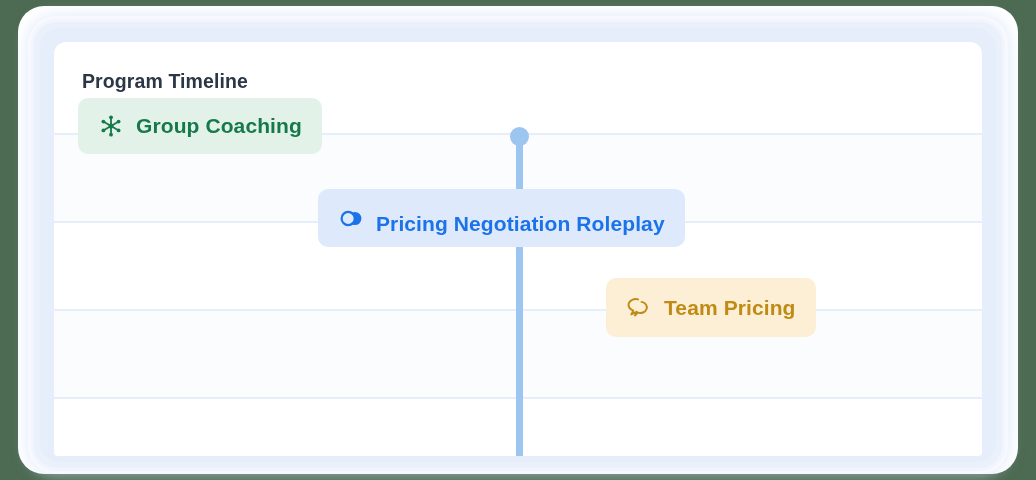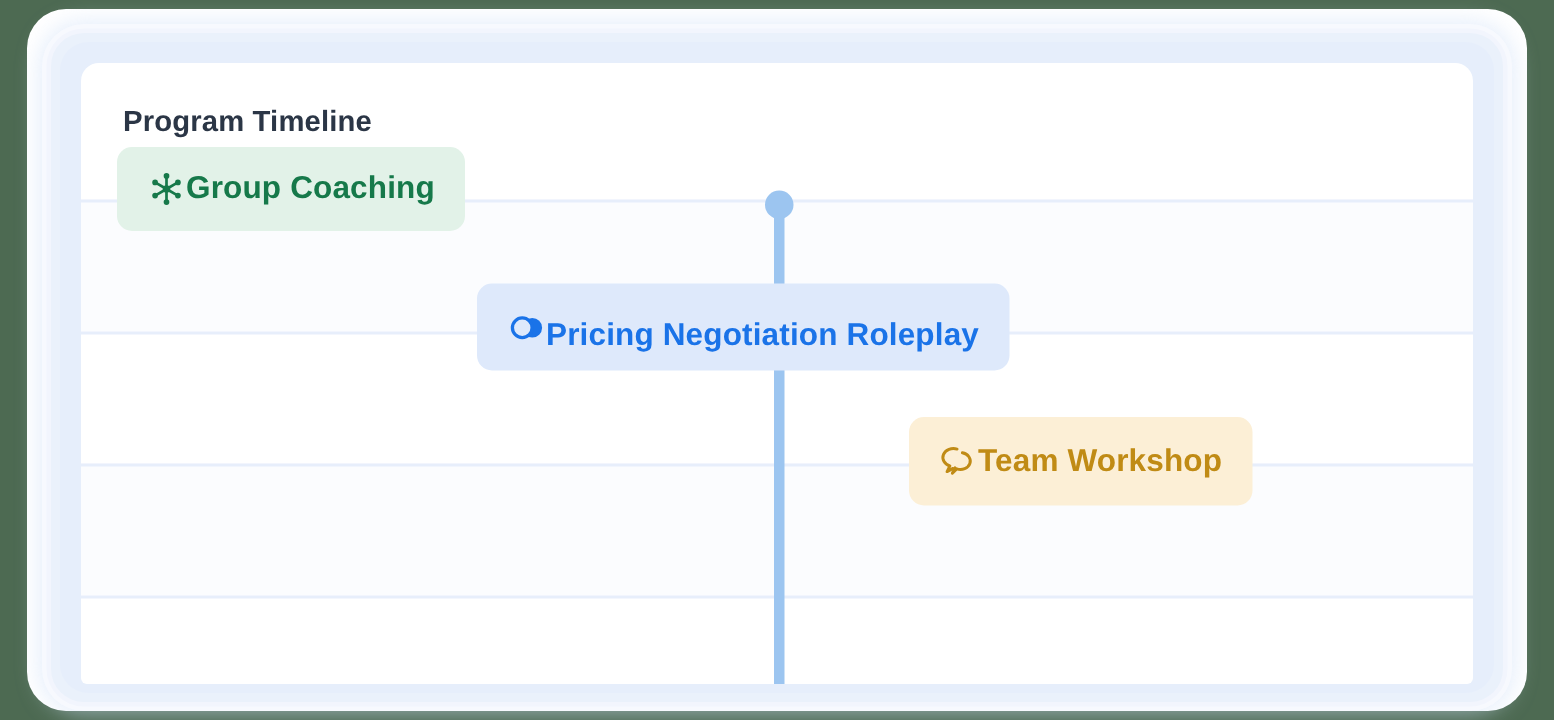--- a/index.html
+++ b/index.html
@@ -114,20 +114,21 @@
     height: 19px;
     border-radius: 50%;
     background: #9cc5f0;
   }
 
   
   .chip {
     position: absolute;
     display: flex;
     align-items: center;
+    gap: 12px;
     border-radius: 10px;
     box-sizing: border-box;
     padding: 0 20px;
     white-space: nowrap;
     text-align: right;
   }
   .chip-label {
     font-size: 21px;
     font-weight: bold;
     letter-spacing: 0.1px;
@@ -223,17 +224,17 @@
       <span class="chip-label">Pricing Negotiation Roleplay</span>
     </div>
 
     <div class="chip chip-amber">
       <span class="chip-icon">
         <svg width="25" height="25" viewBox="0 0 24 24" aria-hidden="true">
           <path d="M10.6 4.2 A6.6 5.6 0 1 0 6.0 15.0 L4.2 18.6 L8.0 16.6" fill="none" stroke="#c08b15" stroke-width="1.9" stroke-linecap="round" stroke-linejoin="round"></path>
           <path d="M14.0 6.6 A6.3 5.4 0 1 1 10.4 16.9 L7.6 19.6 L9.3 16.2" fill="#fcefd6" stroke="#c08b15" stroke-width="1.9" stroke-linecap="round" stroke-linejoin="round"></path>
         </svg>
       </span>
-      <span class="chip-label">Team Workshop</span>
+      <span class="chip-label">Team Pricing</span>
     </div>
 
   </div>
 </div>
 
 </body></html>

